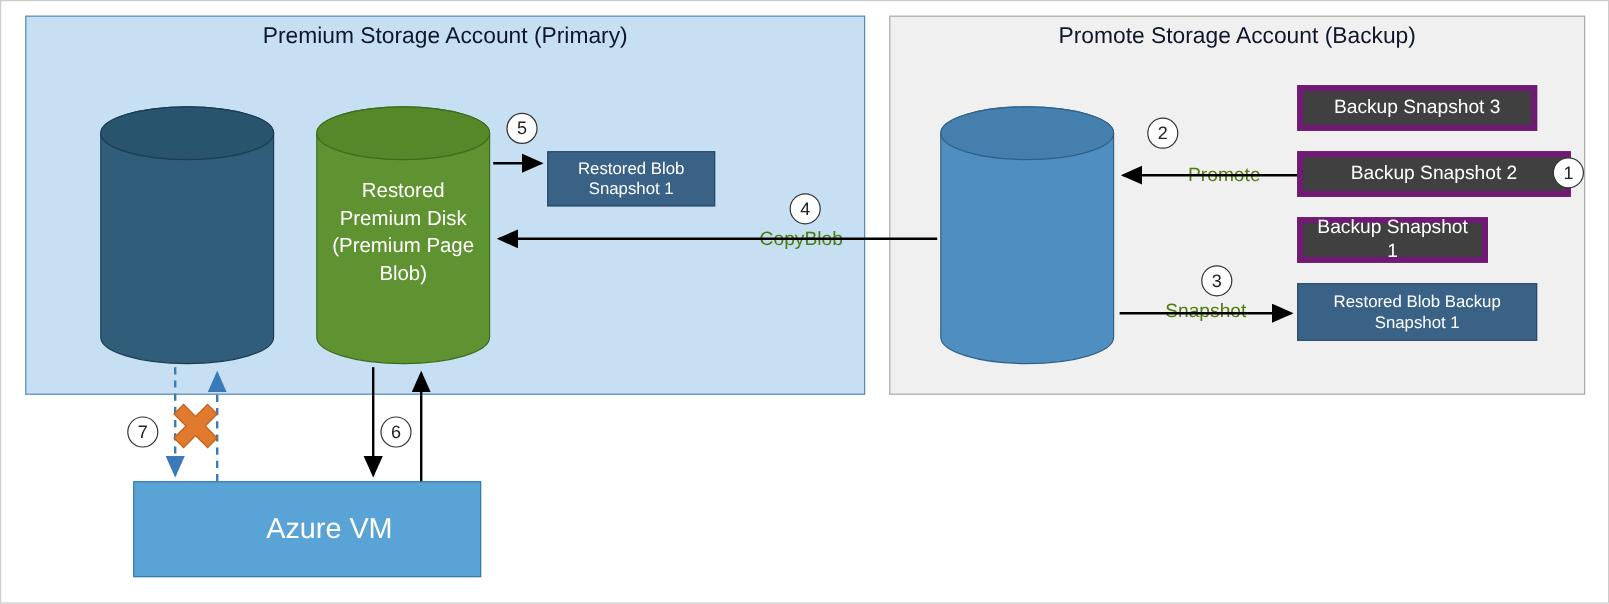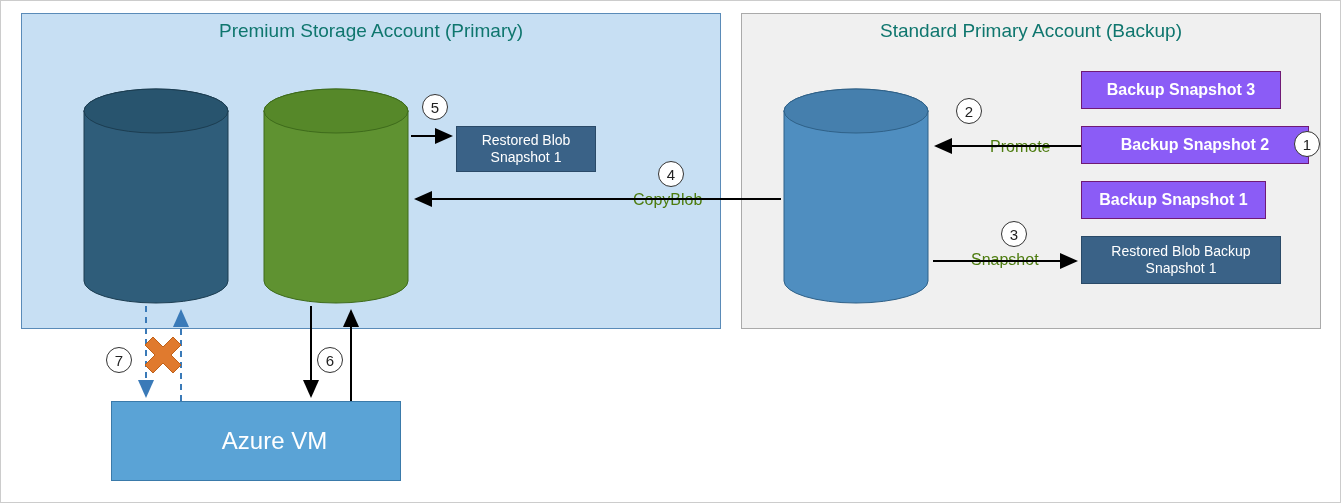--- a/index.html
+++ b/index.html
@@ -24,21 +24,21 @@
       left: 740px; top: 12px; width: 580px; height: 316px;
       background: #f0f0f0;
       border-color: #aaa;
     }
     .panel-title {
       position: absolute;
       top: 6px;
       width: 100%;
       text-align: center;
       font-size: 19px;
-      color: #0f766e;
+      color: #0f172a;
     }
     .cylinder {
       position: absolute;
       text-align: center;
     }
     .cylinder svg { display: block; }
     .cyl-label {
       position: absolute;
       width: 100%;
       top: 49%;
@@ -52,21 +52,21 @@
       position: absolute;
       display: flex;
       align-items: center;
       justify-content: center;
       text-align: center;
       color: #fff;
       font-size: 16px;
       line-height: 1.25;
       padding: 4px 8px;
     }
-    .box-blue { background: #8b5cf6; border: 1px solid #701a75; font-weight: bold; }
+    .box-blue { background: #404040; border: 5px solid #701a75; }
     .box-dark { background: #3a6287; border: 1px solid #2a4a68; }
     .azure-vm {
       background: #5aa3d6;
       border: 1px solid #3a7aaa;
       font-size: 24px;
       color: #fff;
     }
     .step-badge {
       position: absolute;
       width: 26px; height: 26px;
@@ -87,58 +87,59 @@
     svg.overlay { position: absolute; left: 0; top: 0; pointer-events: none; }
   </style>
 </head>
 <body>
 
 <div class="panel panel-primary">
   <div class="panel-title">Premium Storage Account (Primary)</div>
 </div>
 
 <div class="panel panel-backup">
-  <div class="panel-title">Standard Primary Account (Backup)</div>
+  <div class="panel-title">Promote Storage Account (Backup)</div>
 </div>
 
 <div class="cylinder" style="left:80px; top:85px; width:150px; height:220px;">
   <svg width="150" height="220" viewBox="0 0 150 220">
     <ellipse cx="75" cy="25" rx="72" ry="22" fill="#28546e" stroke="#1c3d51" stroke-width="1"></ellipse>
     <path d="M3 25 L3 195 A72 22 0 0 0 147 195 L147 25" fill="#2f5d7a" stroke="#1c3d51" stroke-width="1"></path>
     <ellipse cx="75" cy="25" rx="72" ry="22" fill="#28546e" stroke="#1c3d51" stroke-width="1"></ellipse>
   </svg>
 </div>
 
 <div class="cylinder" style="left:260px; top:85px; width:150px; height:220px;">
   <svg width="150" height="220" viewBox="0 0 150 220">
     <ellipse cx="75" cy="25" rx="72" ry="22" fill="#568829" stroke="#3e6b1b" stroke-width="1"></ellipse>
     <path d="M3 25 L3 195 A72 22 0 0 0 147 195 L147 25" fill="#5f9231" stroke="#3e6b1b" stroke-width="1"></path>
     <ellipse cx="75" cy="25" rx="72" ry="22" fill="#568829" stroke="#3e6b1b" stroke-width="1"></ellipse>
   </svg>
+  <div class="cyl-label">Restored Premium Disk (Premium Page Blob)</div>
 </div>
 
 <div class="cylinder" style="left:780px; top:85px; width:150px; height:220px;">
   <svg width="150" height="220" viewBox="0 0 150 220">
     <ellipse cx="75" cy="25" rx="72" ry="22" fill="#457fad" stroke="#2f6188" stroke-width="1"></ellipse>
     <path d="M3 25 L3 195 A72 22 0 0 0 147 195 L147 25" fill="#4f8ec0" stroke="#2f6188" stroke-width="1"></path>
     <ellipse cx="75" cy="25" rx="72" ry="22" fill="#457fad" stroke="#2f6188" stroke-width="1"></ellipse>
   </svg>
 </div>
 
 <div class="box box-dark" style="left:455px; top:125px; width:140px; height:46px; font-size:14px;">
   <span>Restored Blob Snapshot 1</span>
 </div>
 
 <div class="box box-blue" style="left:1080px; top:70px; width:200px; height:38px;">
   <span>Backup Snapshot 3</span>
 </div>
 <div class="box box-blue" style="left:1080px; top:125px; width:228px; height:38px;">
   <span>Backup Snapshot 2</span>
 </div>
-<div class="box box-blue" style="left:1080px; top:180px; width:185px; height:38px;">
+<div class="box box-blue" style="left:1080px; top:180px; width:159px; height:38px;">
   <span>Backup Snapshot 1</span>
 </div>
 <div class="box box-dark" style="left:1080px; top:235px; width:200px; height:48px; font-size:14px;">
   <span>Restored  Blob Backup Snapshot 1</span>
 </div>
 
 <div class="box azure-vm" style="left:110px; top:400px; width:290px; height:80px;padding-left:45px;">
   <span>Azure VM</span>
 </div>
 

